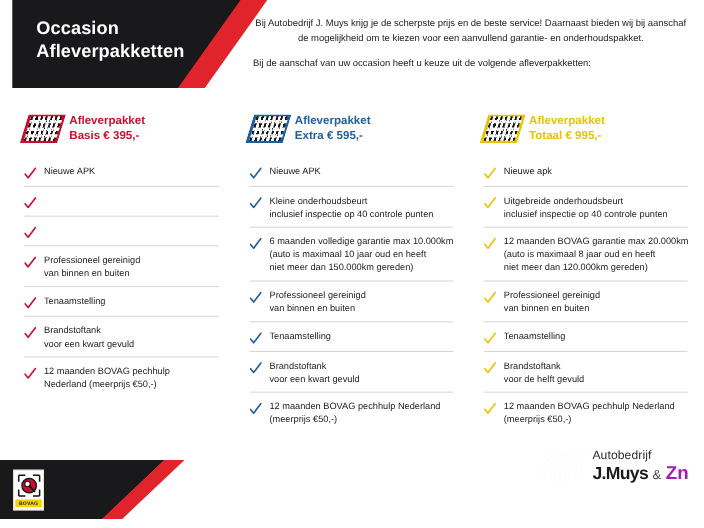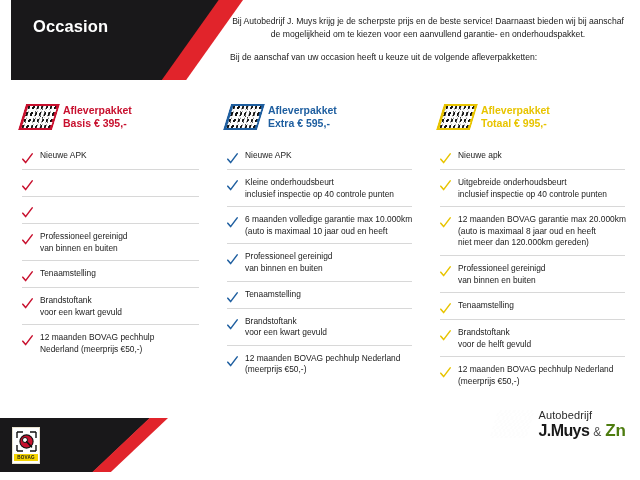--- a/index.html
+++ b/index.html
@@ -251,41 +251,42 @@
     color: #1a1a1a;
     letter-spacing: -0.6px;
   }
   .muys-amp {
     font-size: 12px;
     color: #4a4a4a;
   }
   .muys-zn {
     font-size: 17px;
     font-weight: bold;
-    color: #4d7c0f;
+    color: #a21caf;
   }
   .muys-address {
     margin-top: 5px;
     font-size: 7.6px;
     color: #3a3a3a;
     text-align: right;
   }
   .muys-address .site {
     font-weight: bold;
     margin-left: 7px;
   }
 </style>
 </head>
 <body>
 
 <div class="header">
   <div class="header-black"></div>
   <div class="header-red"></div>
   <div class="header-title">
     <div>Occasion</div>
+    <div>Afleverpakketten</div>
   </div>
 </div>
 
 <div class="intro">
   <p class="intro-p1">Bij Autobedrijf J. Muys krijg je de scherpste prijs en de beste service! Daarnaast bieden wij bij aanschaf de mogelijkheid om te kiezen voor een aanvullend garantie- en onderhoudspakket.</p>
   <p class="intro-p2">Bij de aanschaf van uw occasion heeft u keuze uit de volgende afleverpakketten:</p>
 </div>
 
 <div class="columns">
 
@@ -480,20 +481,21 @@
             <span>inclusief inspectie op 40 controle punten</span>
           </span>
         </li>
         <li class="feature">
           <span class="feature-check"><svg width="11" height="12" viewBox="0 0 11 12">
               <path d="M0.8 6.2 L3.6 9.6 L10.2 0.9" fill="none" stroke="#1f5fa0" stroke-width="1.5" stroke-linecap="round" stroke-linejoin="round"></path>
             </svg></span>
           <span class="feature-text">
             <span>6 maanden volledige garantie max 10.000km</span>
             <span>(auto is maximaal 10 jaar oud en heeft</span>
+            <span>niet meer dan 150.000km gereden)</span>
           </span>
         </li>
         <li class="feature">
           <span class="feature-check"><svg width="11" height="12" viewBox="0 0 11 12">
               <path d="M0.8 6.2 L3.6 9.6 L10.2 0.9" fill="none" stroke="#1f5fa0" stroke-width="1.5" stroke-linecap="round" stroke-linejoin="round"></path>
             </svg></span>
           <span class="feature-text">
             <span>Professioneel gereinigd</span>
             <span>van binnen en buiten</span>
           </span>

